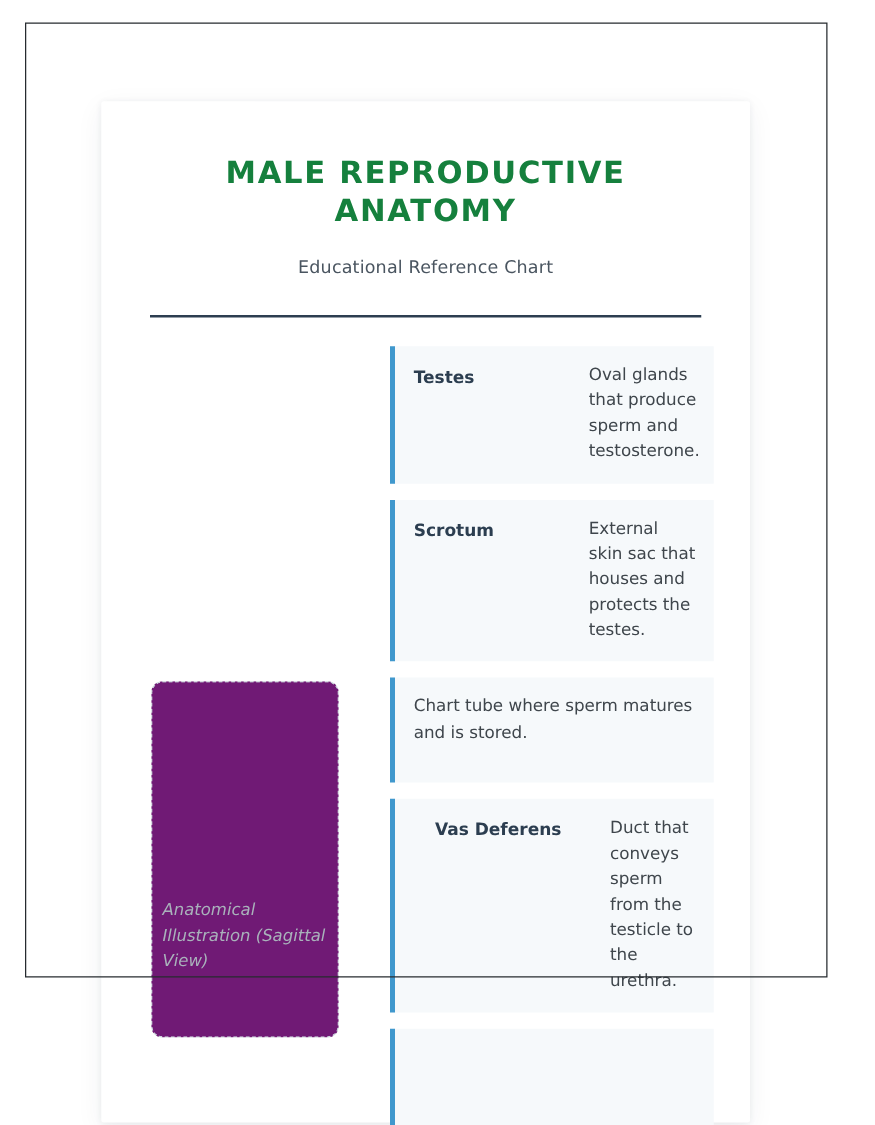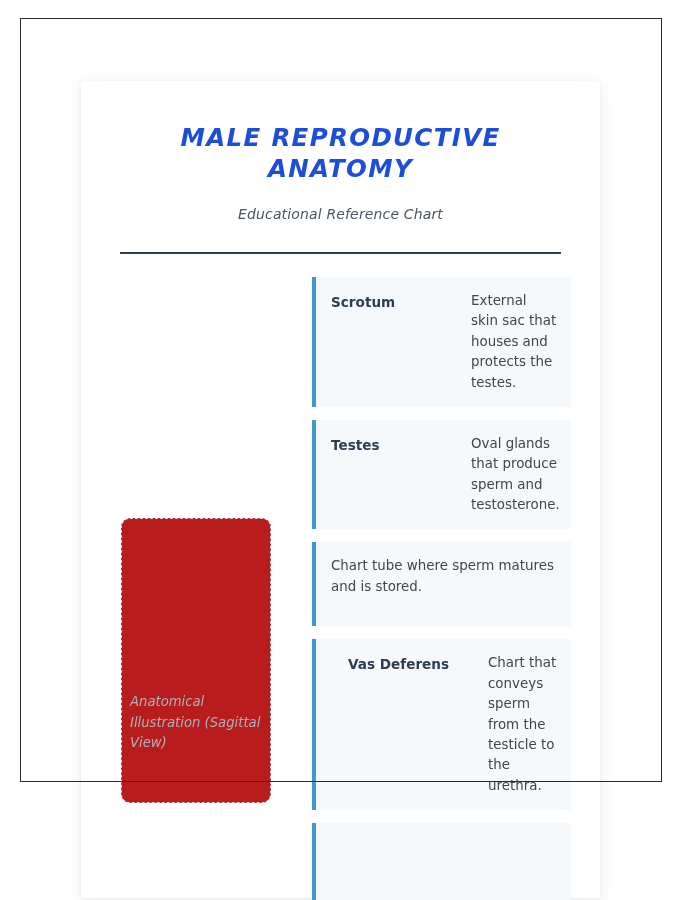--- a/index.html
+++ b/index.html
@@ -64,46 +64,45 @@
     letter-spacing: 1.35px;
     color: #2b3c4e;
     line-height: 1.25;
   }
   #page-subtitle {
     margin: 22px 0 0 0;
     font-size: 14px;
     font-weight: 400;
     color: #4a5560;
     letter-spacing: 0.15px;
-    font-style: italic;
   }
   #header-divider {
     margin: 30px 0 0 0;
     height: 0;
     border: none;
     border-top: 2px solid #2c3e50;
   }
 
   
   #chart-body {
     position: relative;
     margin-top: 44px;
     min-height: 560px;
   }
 
   
   #illustration-wrap {
     position: absolute;
     left: 121px;
-    top: 518px;
+    top: 545px;
     width: 150px;
     height: 285px;
     border: 1.4px dashed #ccd4dc;
     border-radius: 9px;
-    background: #b91c1c;
+    background: #701a75;
     box-sizing: border-box;
     z-index: 3;
   }
   #illustration-caption {
     position: absolute;
     left: 8px;
     right: 6px;
     bottom: 48px;
     font-size: 13.2px;
     font-style: italic;
@@ -148,51 +147,51 @@
   }
 </style>
 </head>
 <body>
 
 <div id="page-surface">
 
   <div id="document-sheet">
 
     <div id="chart-header">
-      <h1 id="page-title" style="color: #1d4ed8; font-style: italic;">MALE REPRODUCTIVE ANATOMY</h1>
+      <h1 id="page-title" style="color: #15803d;">MALE REPRODUCTIVE ANATOMY</h1>
       <p id="page-subtitle">Educational Reference Chart</p>
       <hr id="header-divider" style="border-top-color: rgb(44, 62, 80);">
     </div>
 
     <div id="chart-body"></div>
   </div>
 
   <div id="illustration-wrap">
     <div id="illustration-caption" style="color: rgb(169, 178, 187);">Anatomical Illustration (Sagittal View)</div>
   </div>
 
   <div id="terms-column">
 
+    <div class="term-card" style="border-left-color: rgb(64, 152, 205); background: rgb(246, 249, 251);">
+      <div class="term-name">Testes</div>
+      <div class="term-desc">Oval glands that produce sperm and testosterone.</div>
+    </div>
+
     <div class="term-card" style="min-height: 100px; border-left-color: rgb(64, 152, 205); background: rgb(246, 249, 251);">
       <div class="term-name">Scrotum</div>
       <div class="term-desc">External skin sac that houses and protects the testes.</div>
     </div>
 
     <div class="term-card" style="border-left-color: rgb(64, 152, 205); background: rgb(246, 249, 251);">
-      <div class="term-name">Testes</div>
-      <div class="term-desc">Oval glands that produce sperm and testosterone.</div>
-    </div>
-
-    <div class="term-card" style="border-left-color: rgb(64, 152, 205); background: rgb(246, 249, 251);">
       <div class="term-desc">Chart tube where sperm matures and is stored.</div>
     </div>
 
     <div class="term-card" style="min-height: 131px; border-left-color: rgb(64, 152, 205); background: rgb(246, 249, 251); padding-left: 32px;">
       <div class="term-name">Vas Deferens</div>
-      <div class="term-desc">Chart that conveys sperm from the testicle to the urethra.</div>
+      <div class="term-desc">Duct that conveys sperm from the testicle to the urethra.</div>
     </div>
 
     <div class="term-card" style="min-height: 84px; border-left-color: rgb(64, 152, 205); background: rgb(246, 249, 251);">
       <div class="term-name"></div>
       <div class="term-desc"></div>
     </div>
 
   </div>
 </div>
 

